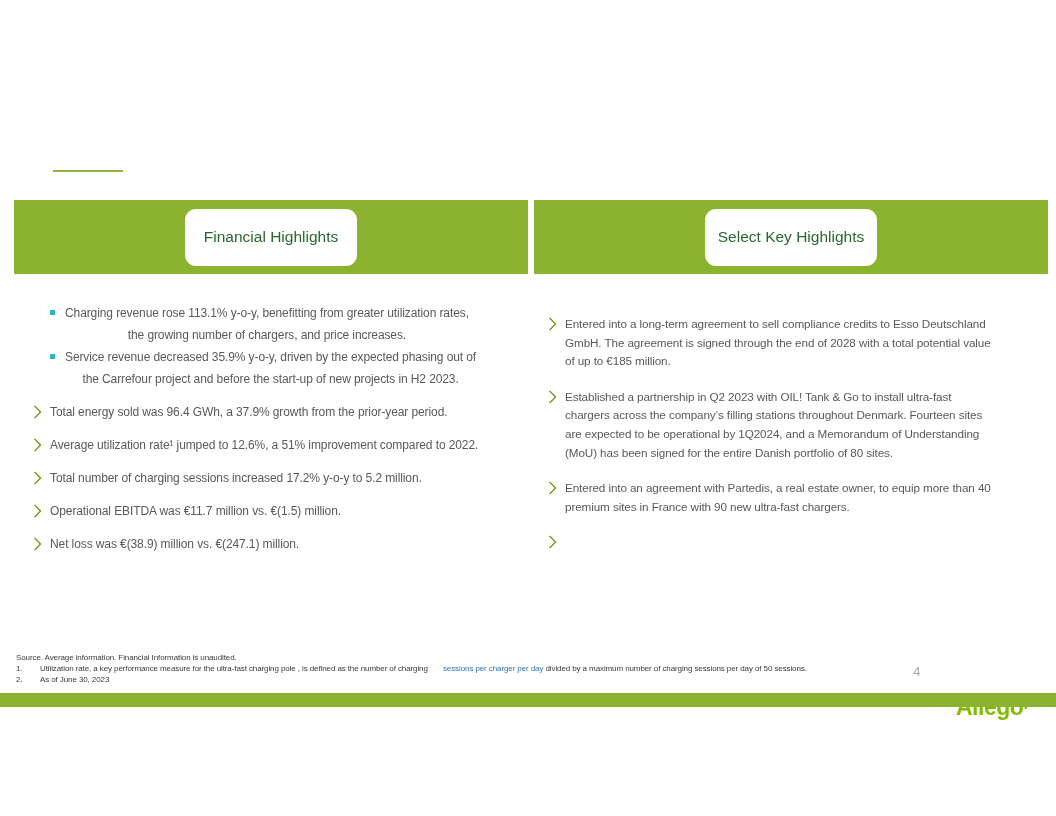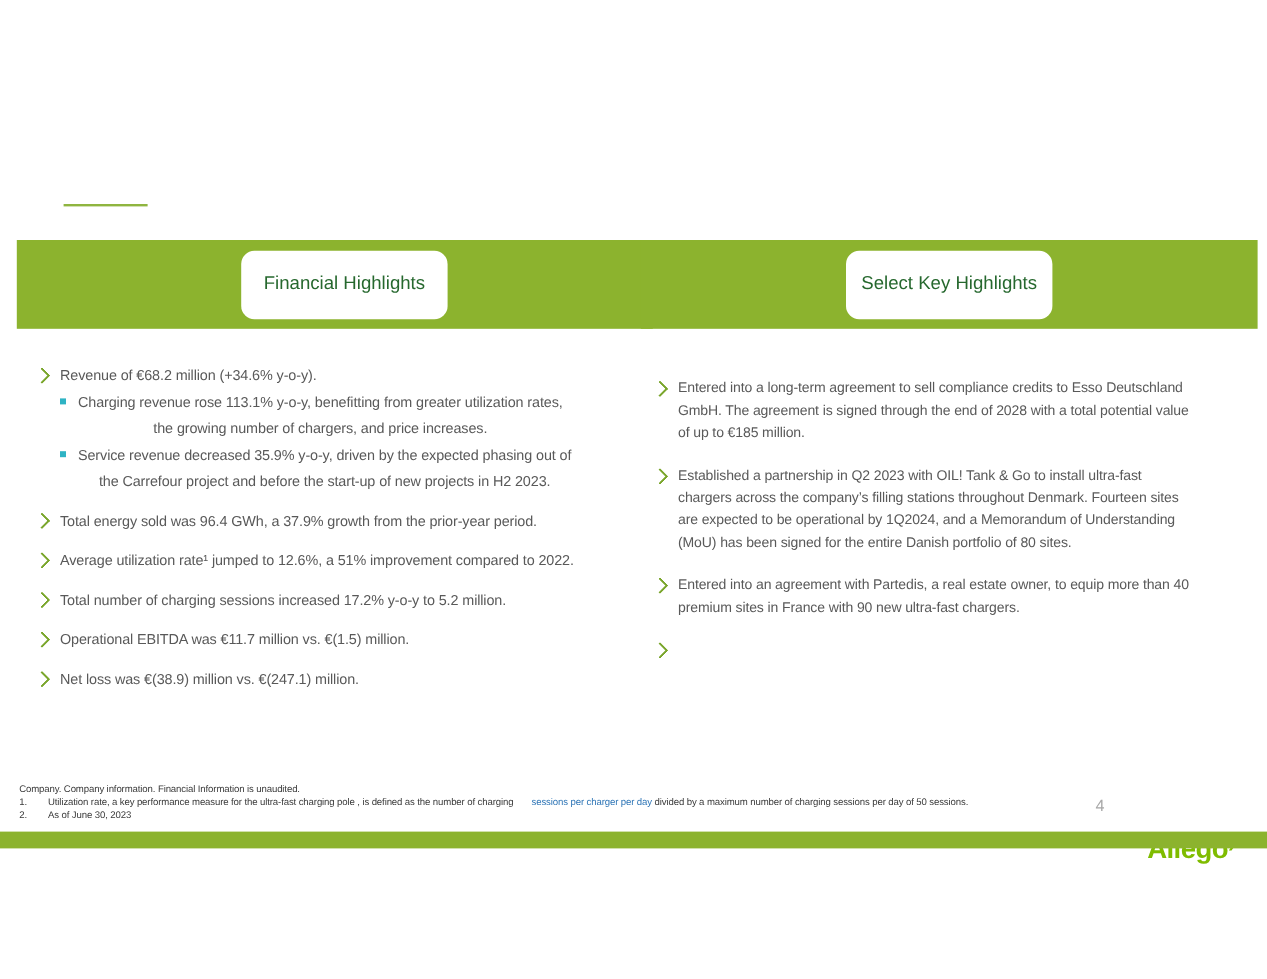--- a/index.html
+++ b/index.html
@@ -11,21 +11,21 @@
     position:absolute; left:53px; top:138px;
     font-size:20px; line-height:26px; color:#8FB540;
   }
   .title-underline {
     position:absolute; left:53px; top:170px; width:70px; height:2px; background:#8FB540;
   }
   .bar {
     position:absolute; top:200px; width:514px; height:74px; background:#8CB32E;
     display:flex; align-items:center; justify-content:center;
   }
-  .bar-left { left:14px;padding-left:16px; }
+  .bar-left { left:14px; }
   .bar-right { left:534px; }
   .pill {
     width:172px; height:57px; background:#ffffff; border-radius:11px;
     display:flex; align-items:center; justify-content:center;
     font-size:15.5px; color:#26682E;
   }
   .col { position:absolute; color:#595959; letter-spacing:-0.1px; }
   .col-left  { left:30px;  top:302px; width:600px; font-size:12px;   line-height:22px; }
   .col-right { left:545px; top:315px; width:520px; font-size:11.7px; line-height:18.6px; }
   .group { margin-bottom:11px; }
@@ -74,24 +74,20 @@
   </div>
 
   <div class="bar bar-right">
     <div class="pill">
       <span>Select Key Highlights</span>
     </div>
   </div>
 
   <div class="col col-left">
     <div class="group">
-      <div class="bullet">
-        <span class="chev"></span>
-        <span class="btext">Revenue of €68.2 million (+34.6% y-o-y).</span>
-      </div>
       <div class="subs">
         <div class="sub">
           <span class="sq"></span>
           <span class="btext">Charging revenue rose 113.1% y-o-y, benefitting from greater utilization rates,
 the growing number of chargers, and price increases.</span>
         </div>
         <div class="sub">
           <span class="sq"></span>
           <span class="btext">Service revenue decreased 35.9% y-o-y, driven by the expected phasing out of
 the Carrefour project and before the start-up of new projects in H2 2023.</span>
@@ -157,21 +153,21 @@
     </div>
     <div class="group">
       <div class="bullet">
         <span class="chev"></span>
       </div>
     </div>
   </div>
 
   <div class="footnotes">
     <div class="fn-row">
-      <span>Company. Company information. Financial Information is unaudited.</span>
+      <span>Source. Average information. Financial Information is unaudited.</span>
     </div>
     <div class="fn-row">
       <span class="fn-num">1.</span>
       <span class="fn-text"><span>Utilization rate, a key performance measure for the ultra-fast charging pole , is defined as the number of charging </span><span class="fn-blue">sessions per charger per day</span><span> divided by a maximum number of charging sessions per day of 50 sessions.</span></span>
     </div>
     <div class="fn-row">
       <span class="fn-num">2.</span>
       <span class="fn-text">As of June 30, 2023</span>
     </div>
   </div>

